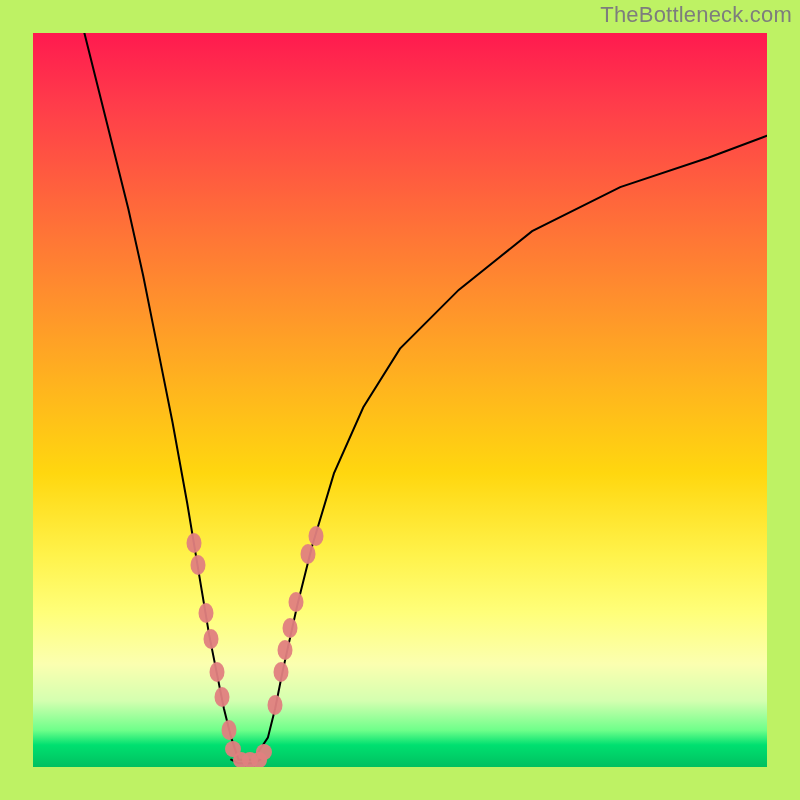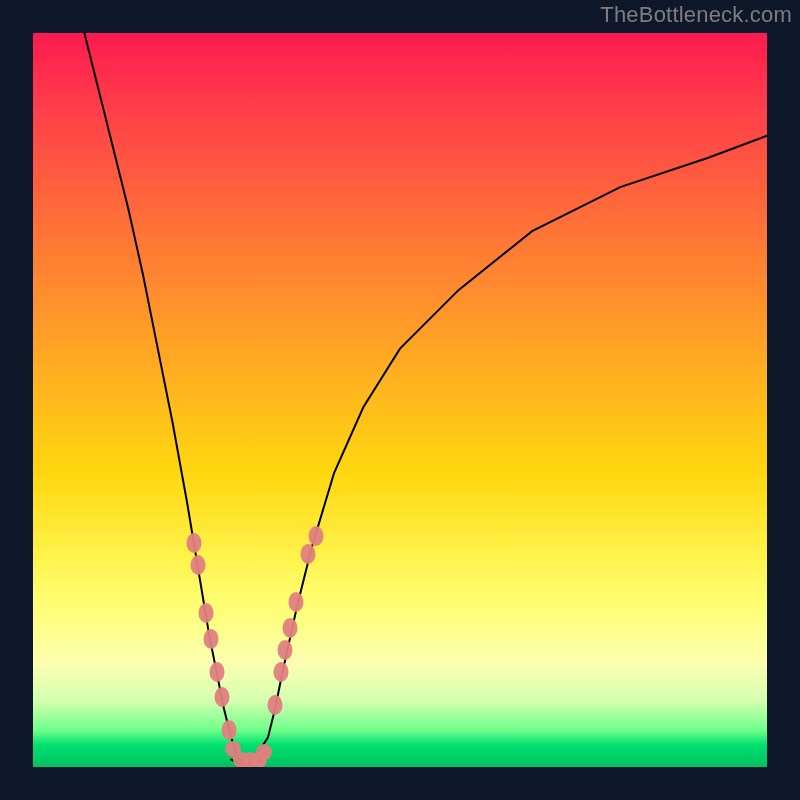--- a/index.html
+++ b/index.html
@@ -10,21 +10,21 @@
     background: #000;
     overflow: hidden;
     font-family: Arial, Helvetica, sans-serif;
   }
   .frame {
     position: absolute;
     left: 0;
     top: 0;
     width: 800px;
     height: 800px;
-    background: #0f172a;
+    background: #bef264;
   }
   .plot-area {
     position: absolute;
     left: 33px;
     top: 33px;
     width: 734px;
     height: 734px;
     background: linear-gradient(to bottom,
       #ff1a4f 0%,
       #ff3d4a 10%,

